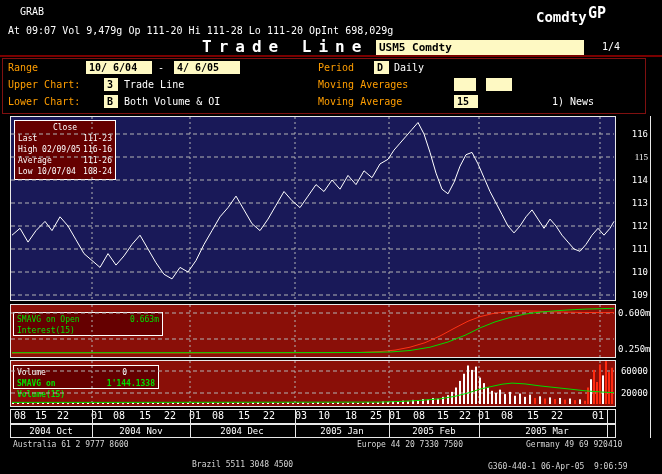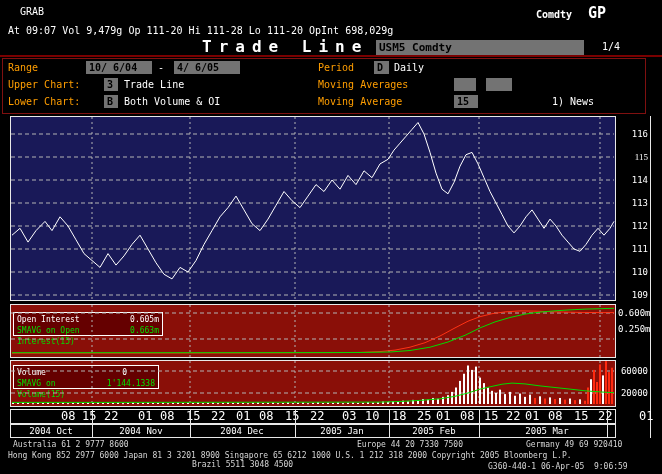--- a/index.html
+++ b/index.html
@@ -3,33 +3,33 @@
 <meta charset="utf-8">
 <style>
   html,body{margin:0;padding:0;background:#000;}
   #screen{position:relative;width:662px;height:474px;background:#000;overflow:hidden;
           font-family:"DejaVu Sans Mono","Liberation Mono",monospace;color:#fff;}
   .abs{position:absolute;white-space:pre;}
   .amber{color:#ff9e00;}
   .white{color:#ffffff;}
   .t10{font-size:10px;line-height:12px;}
   .t9{font-size:9px;line-height:11px;}
-  .t8{font-size:12px;line-height:10px;margin-left:47px;}
-  .abox{position:absolute;background:#737373;color:#000;font-size:10px;line-height:13px;
+  .t8{font-size:10px;line-height:10px;}
+  .abox{position:absolute;background:#fef9c3;color:#000;font-size:10px;line-height:13px;
         padding:0 3px;font-weight:bold;overflow:hidden;}
   .panel{position:absolute;border:1px solid #e8e8e8;box-sizing:border-box;}
   .legend{position:absolute;border:1px solid #ffffff;background:#650000;box-sizing:border-box;
           font-size:8px;line-height:11px;padding:1px 3px;}
   .legend .row{display:flex;justify-content:space-between;}
   .axis-label{position:absolute;font-size:9px;color:#fff;text-align:right;width:30px;}
   .sep{position:absolute;width:1px;background:#e8e8e8;}
   .footer{font-size:8px;color:#d6d6d6;line-height:10px;}
   #title-text{font-size:16px;font-weight:bold;letter-spacing:7px;}
   #gp{font-size:15px;font-weight:bold;}
-  #comdty{font-size:10px;font-weight:bold;}
+  #comdty{font-size:14px;font-weight:bold;}
 </style>
 </head>
 <body>
 
 <div id="screen">
 
   <div class="abs t10" style="left:8px;top:6px;margin-left:12px;">GRAB</div>
   <div class="abs" id="comdty" style="left:536px;top:9px;">Comdty</div>
   <div class="abs" id="gp" style="left:588px;top:4px;">GP</div>
   <div class="abs t10" style="left:8px;top:25px;">At 09:07 Vol 9,479g Op 111-20 Hi 111-28 Lo 111-20 OpInt 698,029g</div>
@@ -64,38 +64,53 @@
   <div class="abs t10 white" style="left:552px;top:96px;">1) News</div>
 
   <div class="panel" style="left:10px;top:116px;width:606px;height:185px;background:#191958;"></div>
   <div class="panel" style="left:10px;top:304px;width:606px;height:54px;background:#8a0f08;"></div>
   <div class="panel" style="left:10px;top:360px;width:606px;height:47px;background:#8a0f08;"></div>
   <div class="abs" style="left:650px;top:116px;width:1px;height:322px;background:#e8e8e8;"></div>
 
   <div class="panel" style="left:10px;top:409px;width:606px;height:15px;background:#000;"></div>
   <div class="panel" style="left:10px;top:424px;width:606px;height:14px;background:#000;"></div>
 
+  <div class="legend" style="left:14px;top:120px;width:102px;height:60px;">
+    <div style="text-align:center;">Close</div>
+    <div class="row">
+        <span>Last</span>
+        <span>111-23</span>
+      </div>
+    <div class="row">
+        <span>High 02/09/05</span>
+        <span>116-16</span>
+      </div>
+    <div class="row">
+        <span>Average</span>
+        <span>111-26</span>
+      </div>
+    <div class="row">
+        <span>Low 10/07/04</span>
+        <span>108-24</span>
+      </div>
+  </div>
 
   <div class="legend" style="left:13px;top:312px;width:150px;height:24px;">
-    <div class="row" style="color:#ffffff;">
-        <span>Open Interest</span>
-        <span>0.605m</span>
-      </div>
     <div class="row" style="color:#00e000;">
         <span>SMAVG on Open Interest(15)</span>
         <span>0.663m</span>
       </div>
   </div>
 
   <div class="legend" style="left:13px;top:365px;width:146px;height:24px;">
     <div class="row" style="color:#ffffff;">
         <span>Volume</span>
         <span style="margin-right:28px;">0</span>
       </div>
-    <div class="row" style="color:#00e000;">
+    <div class="row" style="color:#00e000;font-weight:bold;">
         <span>SMAVG on Volume(15)</span>
         <span>1'144.1338</span>
       </div>
   </div>
 
   <div id="axis-labels"></div>
   <div id="xaxis-labels"></div>
   <svg id="chart-svg" width="662" height="474" style="position:absolute;left:0;top:0;pointer-events:none;">
       <line x1="11" y1="134" x2="614" y2="134" stroke="#b4b4b4" stroke-width="1" stroke-dasharray="4 3"></line>
       <line x1="11" y1="157" x2="614" y2="157" stroke="#b4b4b4" stroke-width="1" stroke-dasharray="4 3"></line>
@@ -254,33 +269,32 @@
       <rect x="596" y="382" width="2" height="22" fill="#ff2a10"></rect>
       <rect x="599" y="364.4" width="2" height="39.60000000000002" fill="#ff2a10"></rect>
       <rect x="602" y="375.4" width="2" height="28.600000000000023" fill="#ffffff"></rect>
       <rect x="605" y="361.1" width="2" height="42.89999999999998" fill="#ff2a10"></rect>
       <rect x="608" y="372.1" width="2" height="31.899999999999977" fill="#ff2a10"></rect>
       <rect x="611" y="367.7" width="2" height="36.30000000000001" fill="#ff2a10"></rect>
       <polyline points="12,402.4 100,402.4 200,402.3 300,402.2 380,402.1 400,401.5 420,400.4 440,398.8 455,396.3 468,393.0 480,389.1 492,386.4 502,384.2 512,383.1 525,383.9 540,385.9 555,387.5 570,389.1 585,390.8 600,391.9 614,392.7" fill="none" stroke="#00dc00" stroke-width="1"></polyline>
     </svg>
 
   <div id="footer-line1"></div>
-  <div class="abs footer" style="left:8px;top:451px;">Hong Kong 852 2977 6000 Japan 81 3 3201 8900 Singapore 65 6212 1000 U.S. 1 212 318 2000 Copyright 2005 Bloomberg L.P.</div>
   <div class="abs footer" style="left:488px;top:462px;">G360-440-1 06-Apr-05  9:06:59</div>
 
 <div class="axis-label" style="left: 618px; top: 129px;">116</div>
     <div class="axis-label" style="left: 618px; top: 152px; font-family: Liberation Serif, serif;">115</div>
     <div class="axis-label" style="left: 618px; top: 175px;">114</div>
     <div class="axis-label" style="left: 618px; top: 198px;">113</div>
     <div class="axis-label" style="left: 618px; top: 221px;">112</div>
     <div class="axis-label" style="left: 618px; top: 244px;">111</div>
     <div class="axis-label" style="left: 618px; top: 267px;">110</div>
     <div class="axis-label" style="left: 618px; top: 290px;">109</div>
     <div class="axis-label" style="left: 618px; top: 308px;">0.600m</div>
-    <div class="axis-label" style="left: 618px; top: 324px;">0.250m</div>
+    <div class="axis-label" style="left: 618px; top: 344px;">0.250m</div>
     <div class="axis-label" style="left: 618px; top: 366px;">60000</div>
     <div class="axis-label" style="left: 618px; top: 388px;">20000</div>
     <div class="abs t8 white" style="left: 14px; top: 411px;">08</div>
     <div class="abs t8 white" style="left: 35px; top: 411px;">15</div>
     <div class="abs t8 white" style="left: 57px; top: 411px;">22</div>
     <div class="abs t8 white" style="left: 91px; top: 411px;">01</div>
     <div class="abs t8 white" style="left: 113px; top: 411px;">08</div>
     <div class="abs t8 white" style="left: 139px; top: 411px;">15</div>
     <div class="abs t8 white" style="left: 164px; top: 411px;">22</div>
     <div class="abs t8 white" style="left: 189px; top: 411px;">01</div>

